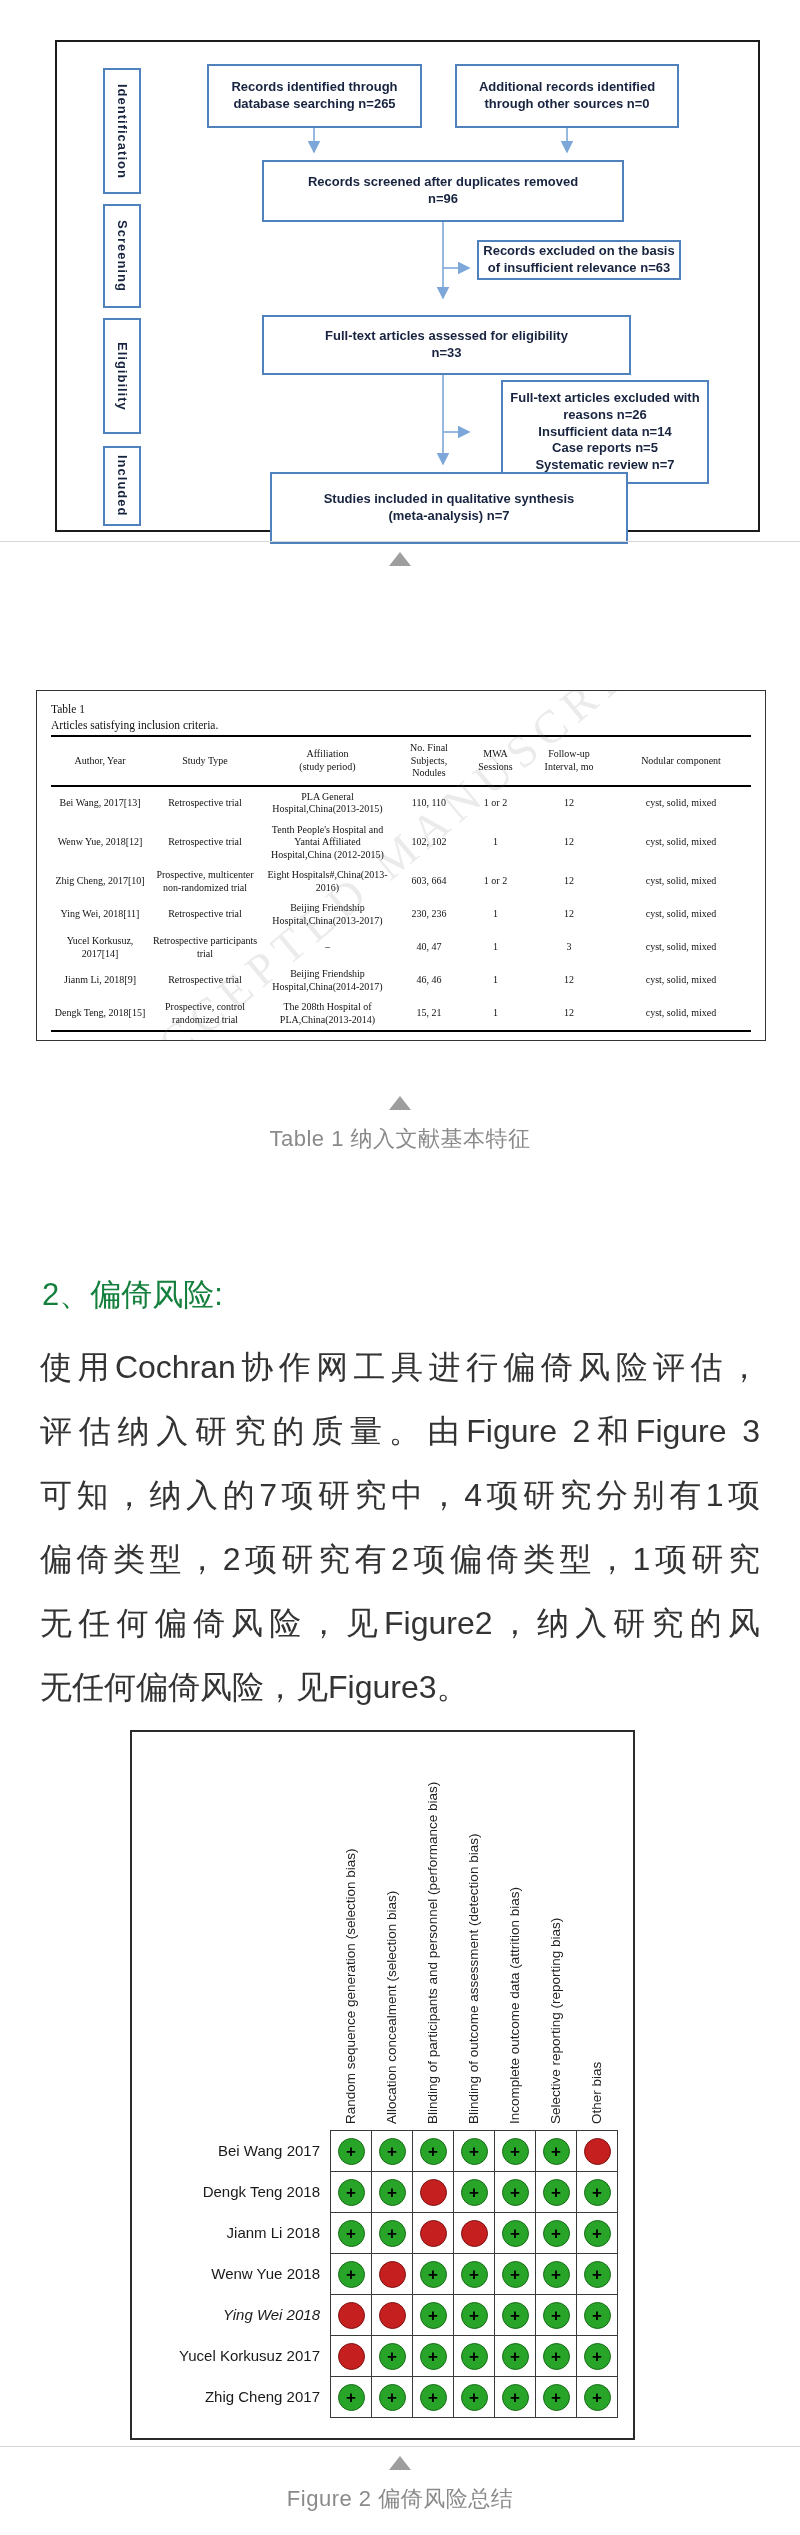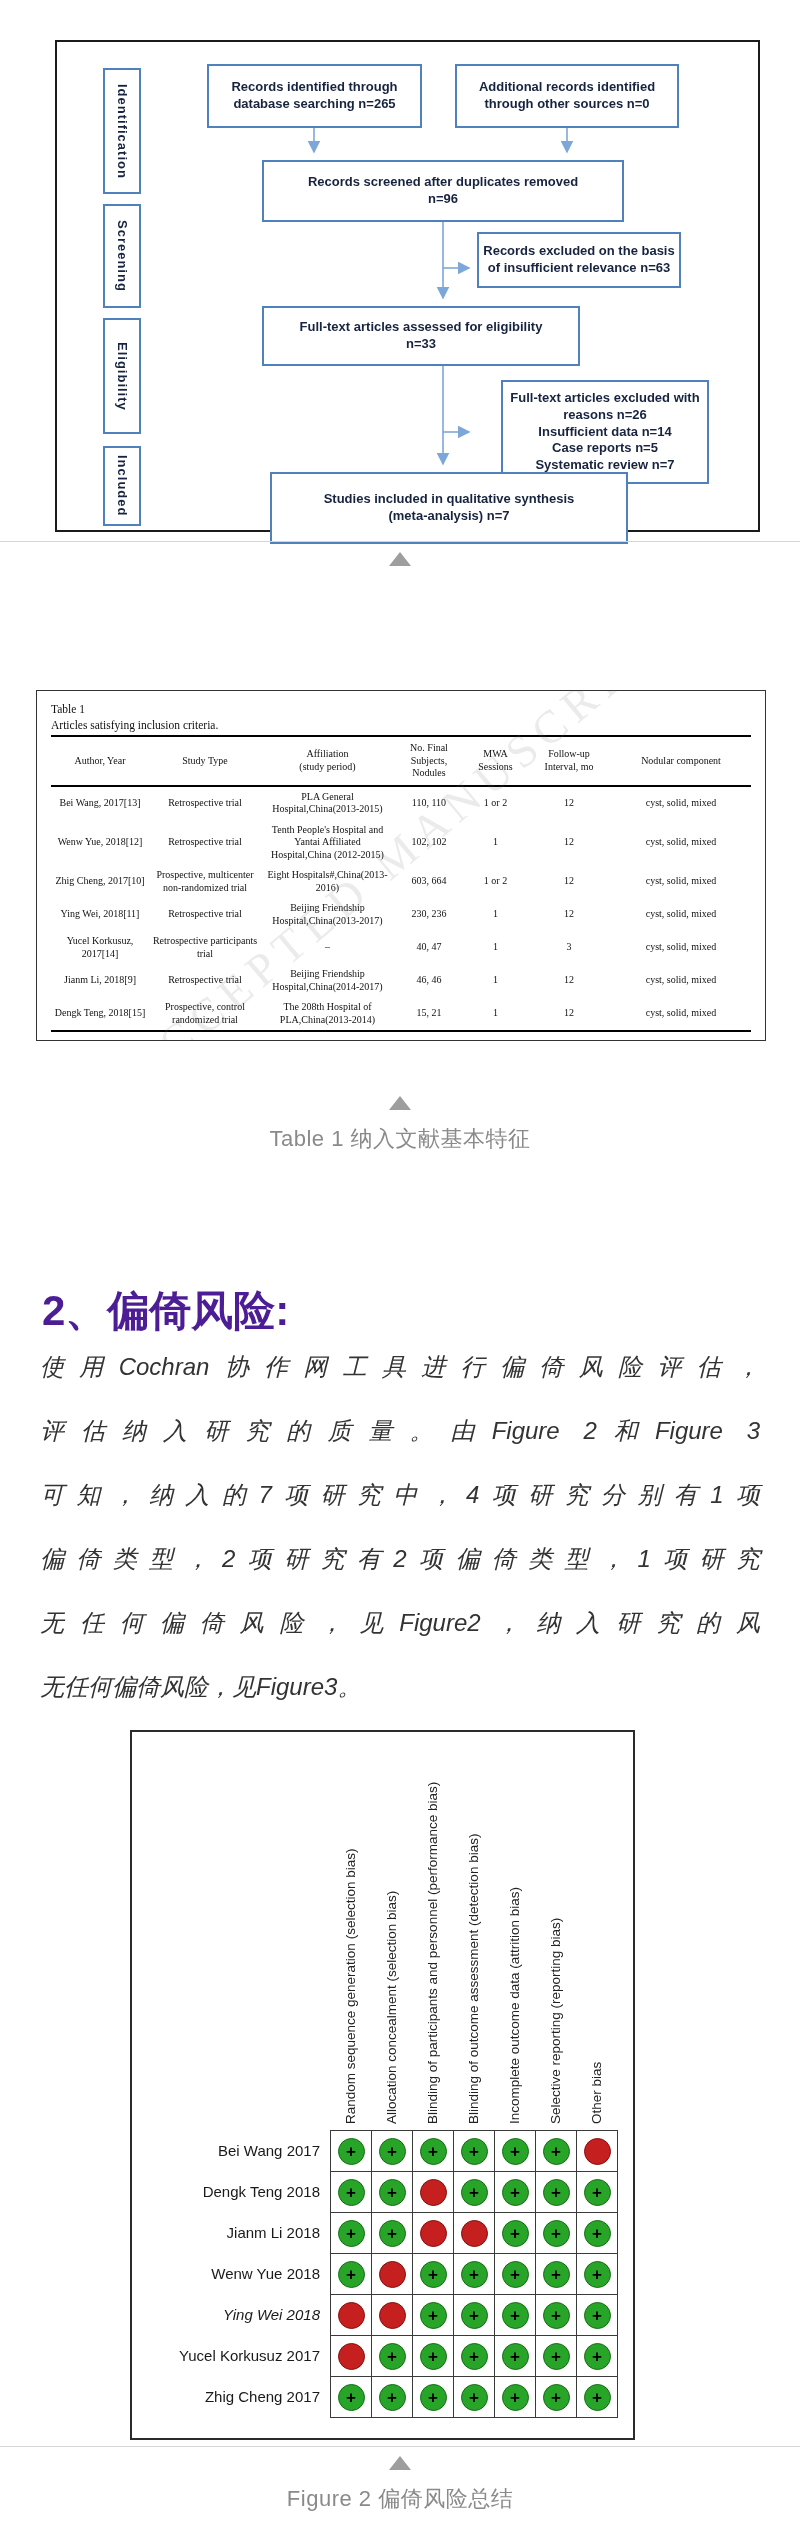--- a/index.html
+++ b/index.html
@@ -35,24 +35,24 @@
           color:rgba(110,110,110,0.14);white-space:nowrap;pointer-events:none;}
   .t-title{font-size:11.5px;line-height:1.4;}
   .t-sub{font-size:11.5px;line-height:1.4;margin-bottom:2px;}
   .ptable table{width:100%;border-collapse:collapse;font-size:10px;line-height:1.25;}
   .ptable th{font-weight:400;border-top:2px solid #000;border-bottom:2px solid #000;
              padding:5px 3px;text-align:center;white-space:pre-line;vertical-align:middle;}
   .ptable td{padding:4px 3px;text-align:center;vertical-align:middle;}
   .ptable tbody tr:last-child td{border-bottom:2.2px solid #000;}
 
   
-  .sec-heading{position:absolute;left:42px;top:1248px;font-size:42px;font-weight:700;
-               color:#4c1d95;}
+  .sec-heading{position:absolute;left:42px;top:1248px;font-size:31px;font-weight:400;
+               color:#15803d;}
   .para{position:absolute;left:40px;top:1335px;width:720px;color:#333;}
-  .para-line{font-size:24px;line-height:64px;text-align:justify;text-align-last:justify;font-style:italic;}
+  .para-line{font-size:32px;line-height:64px;text-align:justify;text-align-last:justify;}
   .para-line.last{text-align-last:left;}
 
   
   .rob{position:absolute;left:130px;top:1730px;width:505px;height:710px;
        border:2px solid #2b2b2b;background:#fff;box-sizing:border-box;}
   .rob-h{position:absolute;top:375px;height:17px;line-height:17px;white-space:nowrap;
          transform-origin:0 100%;transform:rotate(-90deg);
          font-size:13.5px;color:#222;font-weight:500;}
   .rob-label{position:absolute;left:0;width:188px;height:41px;line-height:41px;
              text-align:right;font-size:15px;color:#1a1a1a;font-weight:500;}
@@ -87,22 +87,22 @@
 
     <div class="stage" style="left:46px;top:26px;width:38px;height:126px">Identification</div>
     <div class="stage" style="left:46px;top:162px;width:38px;height:104px">Screening</div>
     <div class="stage" style="left:46px;top:276px;width:38px;height:116px">Eligibility</div>
     <div class="stage" style="left:46px;top:404px;width:38px;height:80px">Included</div>
 
     <div class="fbox" style="left:150px;top:22px;width:215px;height:64px">Records identified through database searching n=265</div>
     <div class="fbox" style="left:398px;top:22px;width:224px;height:64px">Additional records identified through other sources n=0</div>
     <div class="fbox" style="left:205px;top:118px;width:362px;height:62px">Records screened after duplicates removed
 n=96</div>
-    <div class="fbox" style="left:420px;top:190px;width:204px;height:56px">Records excluded on the basis of insufficient relevance n=63</div>
-    <div class="fbox" style="left:205px;top:264px;width:318px;height:60px">Full-text articles assessed for eligibility
+    <div class="fbox" style="left:420px;top:198px;width:204px;height:40px">Records excluded on the basis of insufficient relevance n=63</div>
+    <div class="fbox" style="left:205px;top:273px;width:369px;height:60px">Full-text articles assessed for eligibility
 n=33</div>
     <div class="fbox" style="left:444px;top:338px;width:208px;height:104px">Full-text articles excluded with
 reasons  n=26
 Insufficient data n=14
 Case reports n=5
 Systematic review n=7</div>
     <div class="fbox" style="left:213px;top:430px;width:358px;height:72px">Studies included in qualitative synthesis
 (meta-analysis)  n=7</div>
   </div>
 

